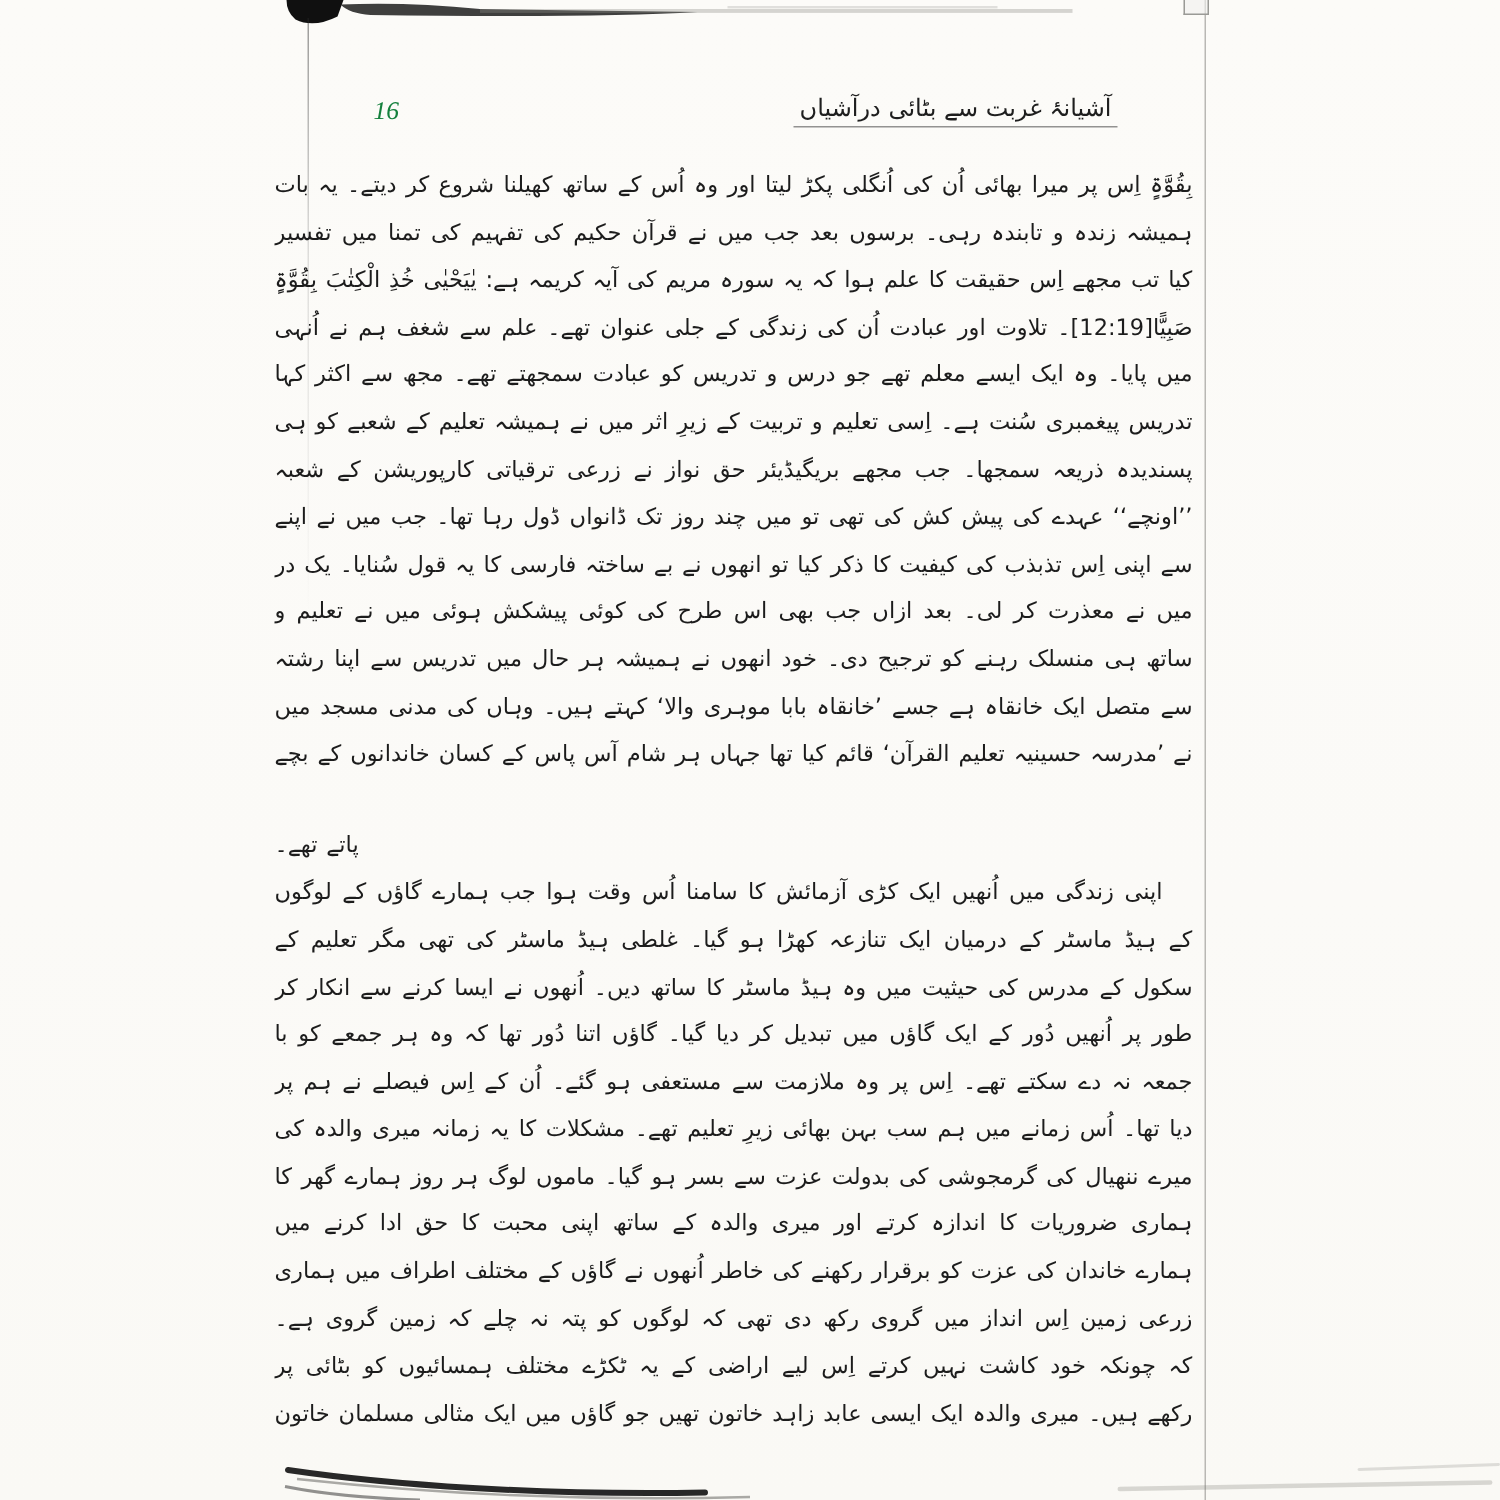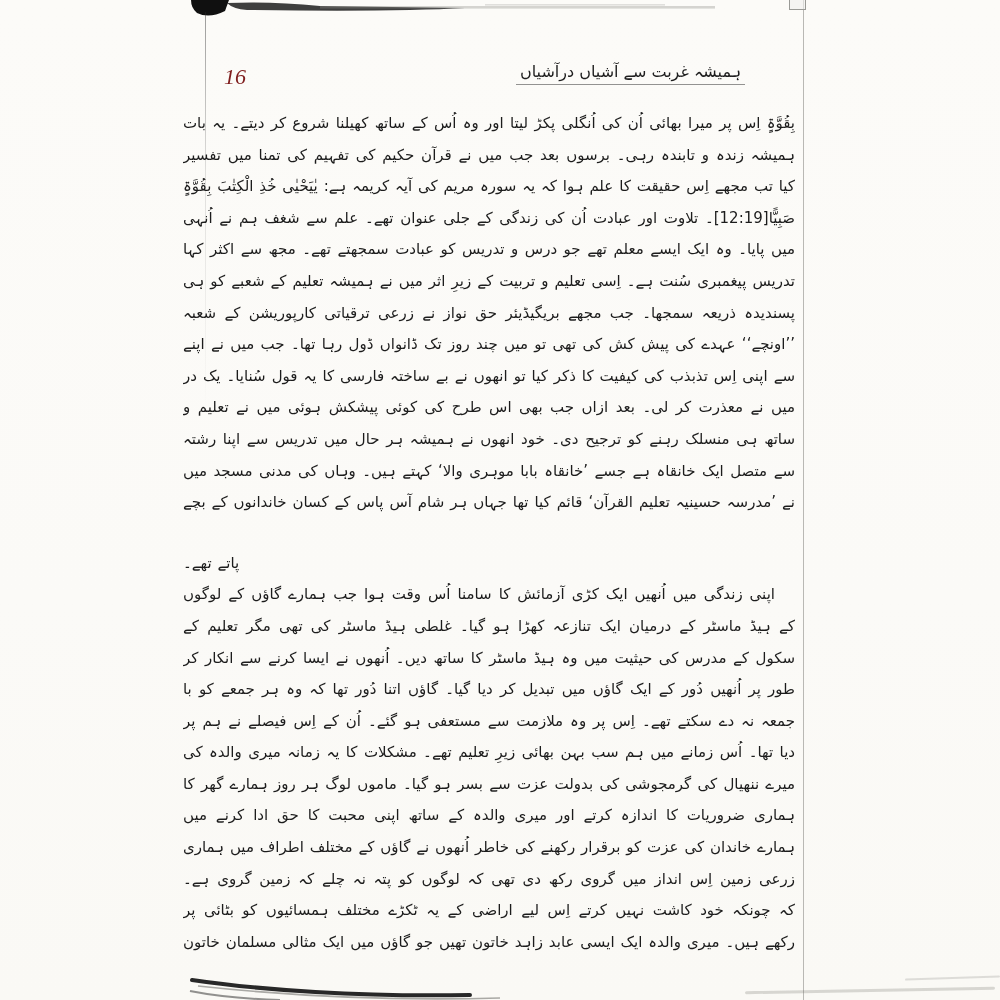--- a/index.html
+++ b/index.html
@@ -11,23 +11,23 @@
   .paper{
     position:absolute;inset:0;
     background:linear-gradient(180deg,#fcfbf8 0%,#fbfaf7 60%,#faf9f5 100%);
   }
   
   .header-row{
     position:absolute;left:185px;top:62px;width:610px;height:34px;
     direction:ltr;
   }
   .page-number{
-    position:absolute;left:39px;top:2px;
+    position:absolute;left:64px;top:2px;
     font-family:"Liberation Serif",serif;font-style:italic;
-    font-size:22px;color:#7f1d1d;
+    font-size:17px;color:#15803d;
   }
   .running-title{
     position:absolute;right:50px;top:0;
     direction:rtl;font-size:16px;color:#1e1e1e;font-weight:500;
     border-bottom:1px solid rgba(60,60,60,.55);
     padding:0 4px 3px 4px;
   }
   
   .bodytext{
     position:absolute;left:183px;top:108px;width:612px;
@@ -69,21 +69,21 @@
 <svg class="artifact" width="420" height="30" viewBox="0 0 420 30" style="left:140px;top:971px;">
   <path d="M52,9 C120,19 220,26 330,24" stroke="#161616" stroke-width="4" fill="none" stroke-linecap="round" opacity="0.92"></path>
   <path d="M58,15 C150,25 250,30 360,27" stroke="#5a5a56" stroke-width="1.6" fill="none" opacity="0.5"></path>
   <path d="M50,20 C80,26 110,28 140,29" stroke="#3a3a38" stroke-width="2" fill="none" opacity="0.55"></path>
 </svg>
 <div class="artifact smudge-bottom-right-a"></div>
 <div class="artifact smudge-bottom-right-b"></div>
 
 <div class="header-row">
   <span class="page-number">16</span>
-  <span class="running-title">ہمیشہ غربت سے آشیاں درآشیاں</span>
+  <span class="running-title">آشیانۂ غربت سے بٹائی درآشیاں</span>
 </div>
 
 <div class="bodytext" dir="rtl">
   <div class="line">بِقُوَّۃٍ اِس پر میرا بھائی اُن کی اُنگلی پکڑ لیتا اور وہ اُس کے ساتھ کھیلنا شروع کر دیتے۔ یہ بات میرے حافظے میں</div>
   <div class="line">ہمیشہ زندہ و تابندہ رہی۔ برسوں بعد جب میں نے قرآن حکیم کی تفہیم کی تمنا میں تفسیر کی کتابوں کا مطالعہ شروع</div>
   <div class="line">کیا تب مجھے اِس حقیقت کا علم ہوا کہ یہ سورہ مریم کی آیہ کریمہ ہے: یٰیَحْیٰی خُذِ الْکِتٰبَ بِقُوَّۃٍ وَ اٰتَیْنٰہُ الْحُکْمَ</div>
   <div class="line">صَبِیًّا[12:19]۔ تلاوت اور عبادت اُن کی زندگی کے جلی عنوان تھے۔ علم سے شغف ہم نے اُنہی سے ورثے</div>
   <div class="line">میں پایا۔ وہ ایک ایسے معلم تھے جو درس و تدریس کو عبادت سمجھتے تھے۔ مجھ سے اکثر کہا کرتے تھے کہ درس و</div>
   <div class="line">تدریس پیغمبری سُنت ہے۔ اِسی تعلیم و تربیت کے زیرِ اثر میں نے ہمیشہ تعلیم کے شعبے کو ہی اپنے روٹی روزگار کا</div>
   <div class="line">پسندیدہ ذریعہ سمجھا۔ جب مجھے بریگیڈیئر حق نواز نے زرعی ترقیاتی کارپوریشن کے شعبہ اطلاعات میں ایک</div>

